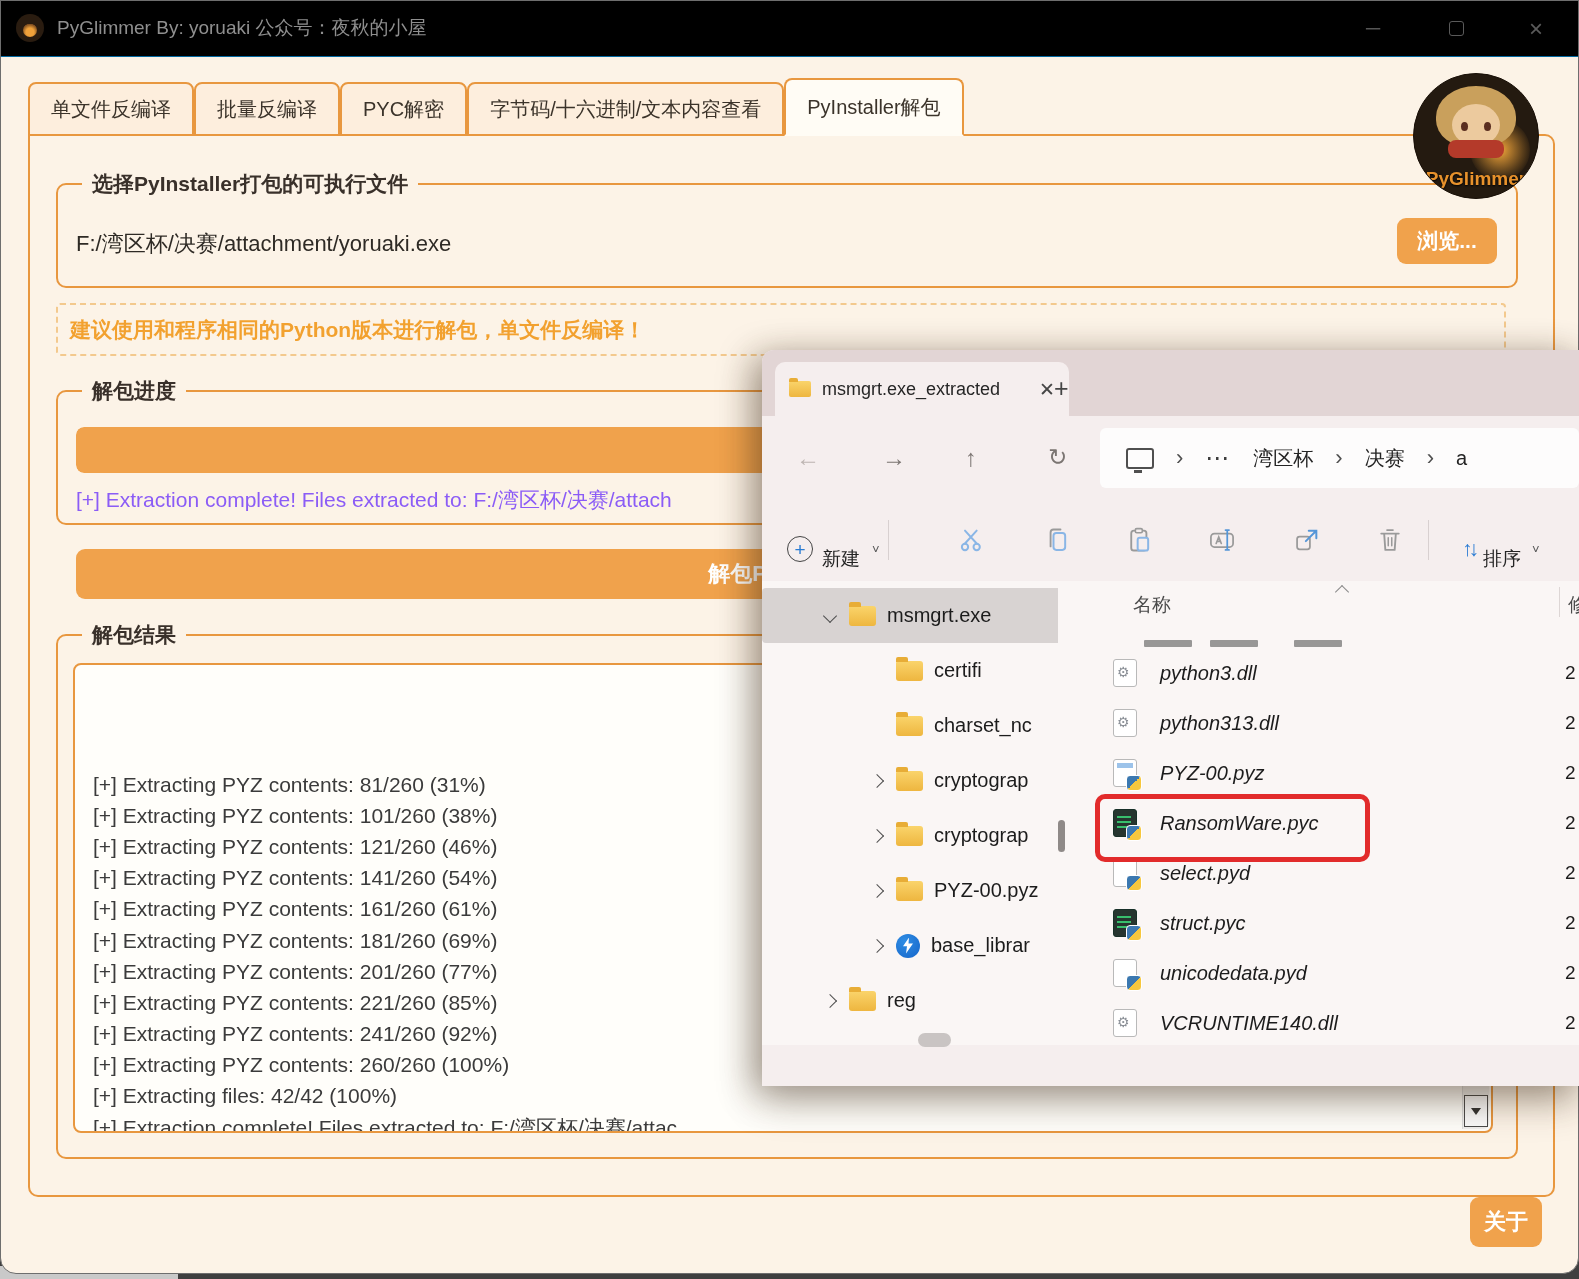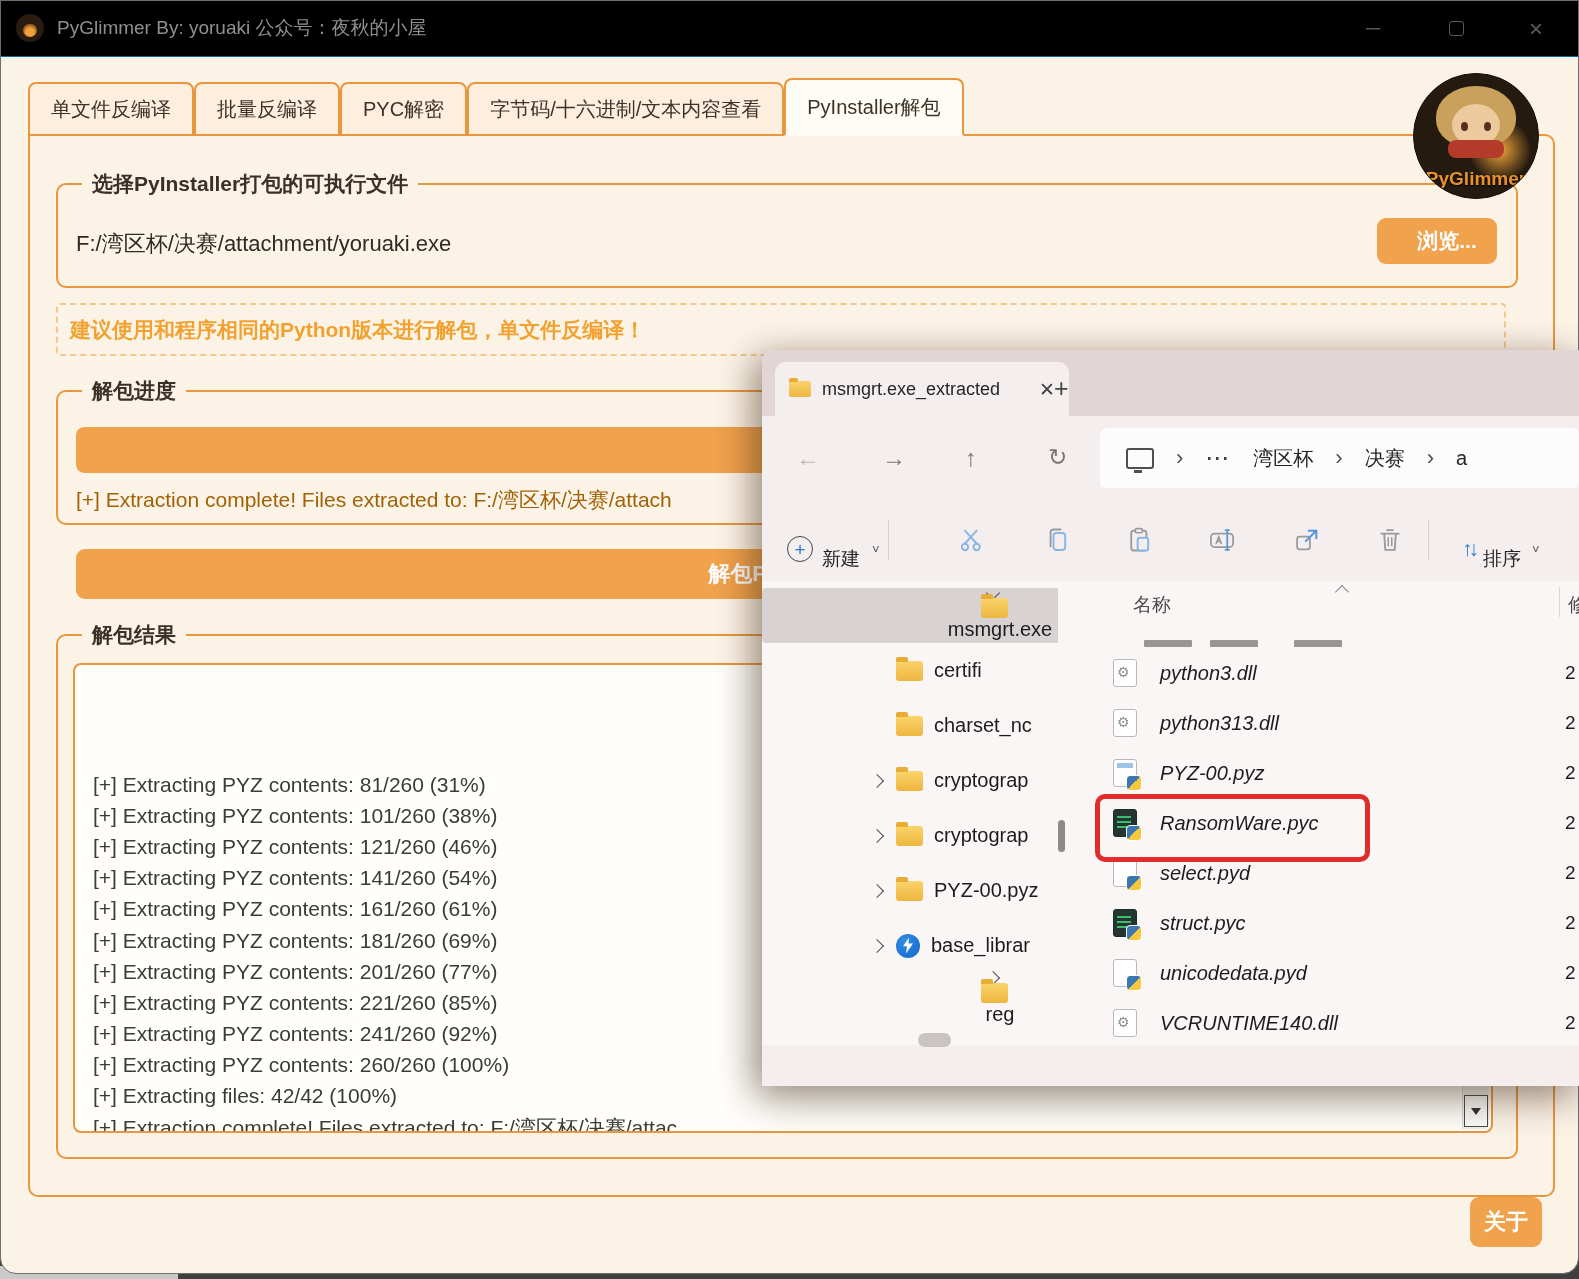--- a/index.html
+++ b/index.html
@@ -29,28 +29,28 @@
   .tab.active{background:#fffcf5;height:54px;border-bottom-color:#fffcf5;}
   
   .frame{left:27px;top:133px;width:1523px;height:1059px;border:2px solid #e8973f;border-radius:0 10px 10px 10px;}
   .group{position:absolute;border:2px solid #e8973f;border-radius:10px;}
   .legend{position:absolute;top:-15px;left:24px;background:#fcf3e7;padding:0 10px;font-weight:bold;
           font-size:21px;color:#39302a;white-space:nowrap;}
   .g-file{left:55px;top:182px;width:1458px;height:101px;}
   .path-text{position:absolute;left:18px;top:44px;font-size:22px;color:#2e2a25;white-space:nowrap;}
   .btn{background:#f0a24c;color:#fff;font-weight:bold;border-radius:9px;display:flex;align-items:center;
        justify-content:center;}
-  .browse{position:absolute;right:19px;top:33px;width:100px;height:46px;font-size:21px;padding-left:20px;}
+  .browse{position:absolute;right:19px;top:33px;width:100px;height:46px;font-size:21px;}
   .notice{left:55px;top:302px;width:1434px;height:49px;border:2px dashed #f3c98e;border-radius:4px;
           display:flex;align-items:center;padding-left:12px;font-size:21px;font-weight:bold;color:#f2a12f;
           white-space:nowrap;overflow:hidden;}
   .g-prog{left:55px;top:389px;width:1458px;height:131px;}
   .prog-track{position:absolute;left:18px;top:35px;width:1420px;height:46px;border-radius:8px;overflow:hidden;}
   .prog-fill{height:100%;background:#f0a24c;border-radius:8px;}
-  .prog-status{position:absolute;left:18px;top:94px;font-size:21px;color:#a16207;white-space:nowrap;}
+  .prog-status{position:absolute;left:18px;top:94px;font-size:21px;color:#8b5cf6;white-space:nowrap;}
   .unpack{left:75px;top:548px;width:1420px;height:50px;font-size:22px;z-index:1;}
   .g-res{left:55px;top:633px;width:1458px;height:521px;}
   .logbox{position:absolute;left:15px;top:27px;width:1416px;height:466px;background:#fffefa;
           border:2px solid #e8973f;border-radius:8px;overflow:hidden;}
   .logbody{position:absolute;left:0;top:10px;right:28px;bottom:0;padding-left:18px;font-size:21px;
            line-height:31.2px;color:#3b3b3b;white-space:pre;overflow:hidden;}
   .log-line{height:31.2px;white-space:pre;}
   .log-sb{position:absolute;top:2px;bottom:2px;right:2px;width:26px;background:#f1f0ee;
           border-left:1px solid #dcdcdc;border-radius:0 6px 6px 0;}
   .sb-down{position:absolute;left:1px;bottom:2px;width:22px;height:30px;background:#fbfbfb;
@@ -106,21 +106,21 @@
   .tb-label{font-size:19px;color:#242424;margin-top:20px;}
   .dd{font-size:13px;color:#555;margin-left:3px;}
   .tb-div{position:absolute;top:20px;width:1px;height:40px;background:#d8d0d0;}
   .tb-sort{position:absolute;left:700px;top:26px;display:flex;align-items:center;gap:8px;}
   .sort-gl{color:#2b7cd3;font-size:21px;letter-spacing:-4px;}
   .ex-content{position:absolute;left:0;top:231px;right:0;bottom:41px;background:#faf6f5;}
   
   .ex-tree{position:absolute;left:0;top:7px;width:296px;overflow:hidden;}
   .tree-row{position:relative;height:55px;display:flex;align-items:center;width:286px;border-radius:4px;}
   .tree-row.selected{background:#d8d3d2;}
-  .tree-row.lv1{padding-left:95px;flex-direction:column;}
+  .tree-row.lv1{padding-left:63px;}
   .tree-row.lv2{padding-left:110px;}
   .chev{width:9px;height:9px;flex:none;margin-right:14px;border-right:1.8px solid #4e4e4e;
         border-bottom:1.8px solid #4e4e4e;}
   .ch-right .chev{transform:rotate(-45deg);}
   .ch-down .chev{transform:rotate(45deg);}
   .ch-none .chev{visibility:hidden;}
   .tico,.fico{position:relative;flex:none;margin-right:11px;}
   .tlabel{font-size:20px;color:#1c1c1c;white-space:nowrap;overflow:hidden;}
   .ex-vsb{position:absolute;left:296px;top:239px;width:7px;height:32px;border-radius:4px;background:#8f8a88;}
   .ex-hsb{position:absolute;left:156px;top:452px;width:33px;height:14px;border-radius:7px;background:#c9c4c3;}

